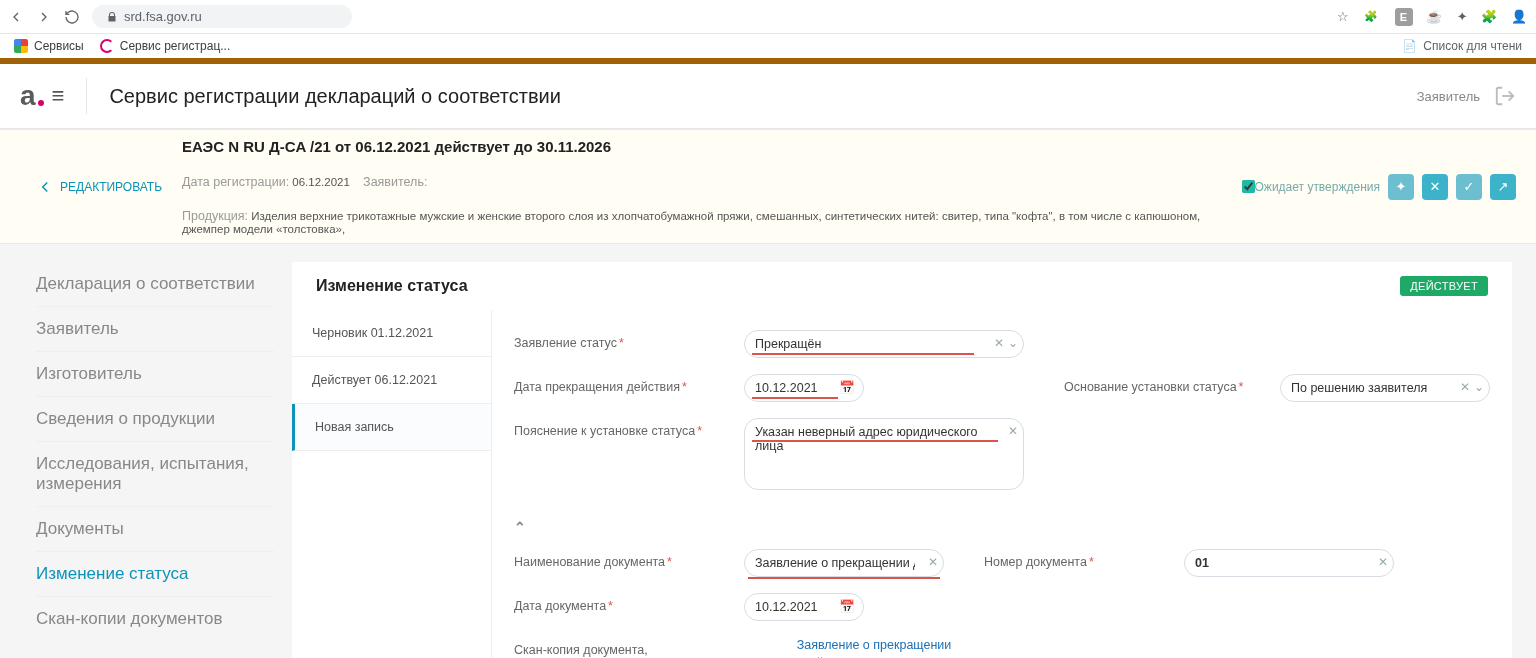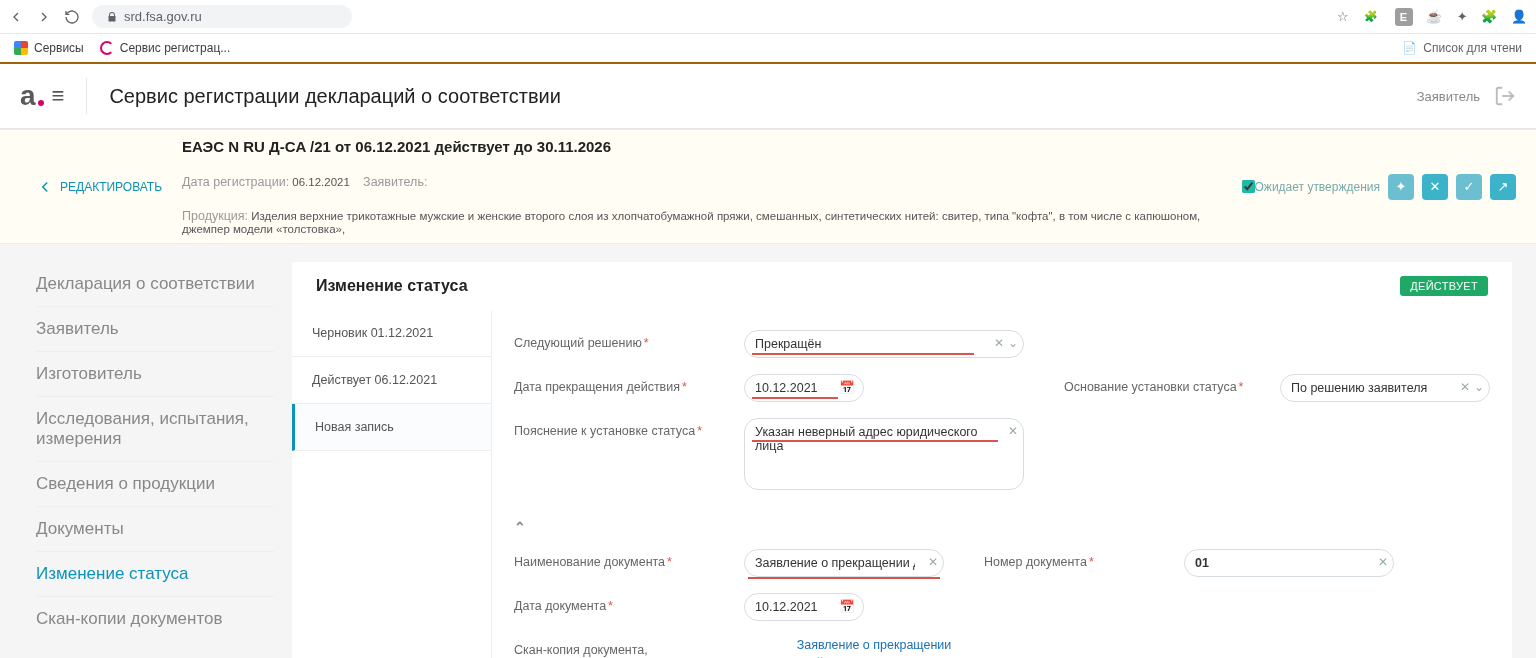--- a/index.html
+++ b/index.html
@@ -5,21 +5,21 @@
   * { box-sizing: border-box; margin: 0; padding: 0; font-family: Arial, Helvetica, sans-serif; }
   body { background: #f5f5f5; font-size: 13px; color: #333; }
 
   
   .chrome-bar { height: 34px; background: #fff; display: flex; align-items: center; padding: 0 8px; border-bottom: 1px solid #e6e6e6; }
   .chrome-nav { display: flex; align-items: center; gap: 12px; }
   .chrome-nav .ic { width: 16px; height: 16px; color: #5f6368; cursor: pointer; }
   .addr { flex: 0 0 auto; margin-left: 12px; display: flex; align-items: center; gap: 6px; background: #f1f3f4; border-radius: 14px; padding: 4px 14px; font-size: 13px; color: #5f6368; min-width: 260px; }
   .chrome-right { margin-left: auto; display: flex; align-items: center; gap: 14px; color: #5f6368; }
   .chrome-right .sq { width:18px; height:18px; display:flex; align-items:center; justify-content:center; border-radius:3px; font-size:11px; }
-  .bm-bar { height: 30px; background:#fff; display:flex; align-items:center; padding: 0 14px; gap: 16px; font-size:12px; color:#3c4043; border-bottom:2px solid #a16207; }
+  .bm-bar { height: 30px; background:#fff; display:flex; align-items:center; padding: 0 14px; gap: 16px; font-size:12px; color:#3c4043; border-bottom:6px solid #a16207; }
   .bm-bar .bm { display:flex; align-items:center; gap:6px; cursor:pointer; }
   .bm-bar .grid-ic { width:14px; height:14px; background: conic-gradient(#ea4335 90deg, #fbbc05 0 180deg, #34a853 0 270deg, #4285f4 0); border-radius:2px; }
   .bm-right { margin-left:auto; display:flex; align-items:center; gap:6px; color:#5f6368; }
 
   
   .app-header { background:#fff; display:flex; align-items:center; padding: 14px 20px; border-bottom:1px solid #e6e6e6; }
   .logo-a { font-size:28px; font-weight:bold; color:#5a5a5a; position:relative; padding-right:6px; }
   .logo-a .dot { position:absolute; bottom:6px; right:-2px; width:6px; height:6px; background:#d9006c; border-radius:50%; }
   .burger { margin-left:10px; font-size:22px; color:#555; cursor:pointer; }
   .vline { width:1px; height:36px; background:#e6e6e6; margin:0 22px; }
@@ -184,22 +184,22 @@
     <span class="act-btn alt1">✓</span>
     <span class="act-btn">↗</span>
   </div>
 </div>
 
 <div class="layout">
   <div class="sidebar">
     <div class="item">Декларация о соответствии</div>
     <div class="item">Заявитель</div>
     <div class="item">Изготовитель</div>
+    <div class="item">Сведения о продукции</div>
     <div class="item">Исследования, испытания, измерения</div>
-    <div class="item">Сведения о продукции</div>
     <div class="item">Документы</div>
     <div class="item active">Изменение статуса</div>
     <div class="item last">Скан-копии документов</div>
   </div>
 
   <div class="content">
     <div class="panel-head">
       <h2>Изменение статуса</h2>
       <span class="badge-act">ДЕЙСТВУЕТ</span>
     </div>
@@ -207,21 +207,21 @@
     <div class="panel-body">
       <div class="sub-list">
         <div class="sub-item">Черновик 01.12.2021</div>
         <div class="sub-item">Действует 06.12.2021</div>
         <div class="sub-item active">Новая запись</div>
       </div>
 
       <div class="form-area">
 
         <div class="row">
-          <div class="lab req">Следующий решению</div>
+          <div class="lab req">Заявление статус</div>
           <div class="field">
             <input class="inp" value="Прекращён" style="">
             <div class="sel-ctrl">
                 <span class="x">✕</span>
                 <span class="v">⌄</span>
               </div>
             <div class="underline-red"></div>
           </div>
         </div>
 

